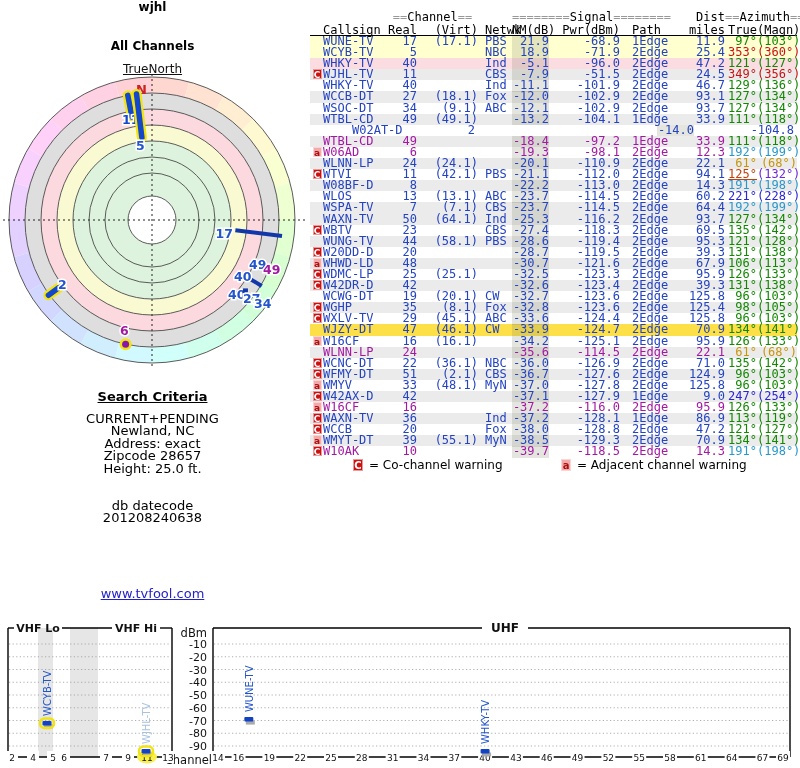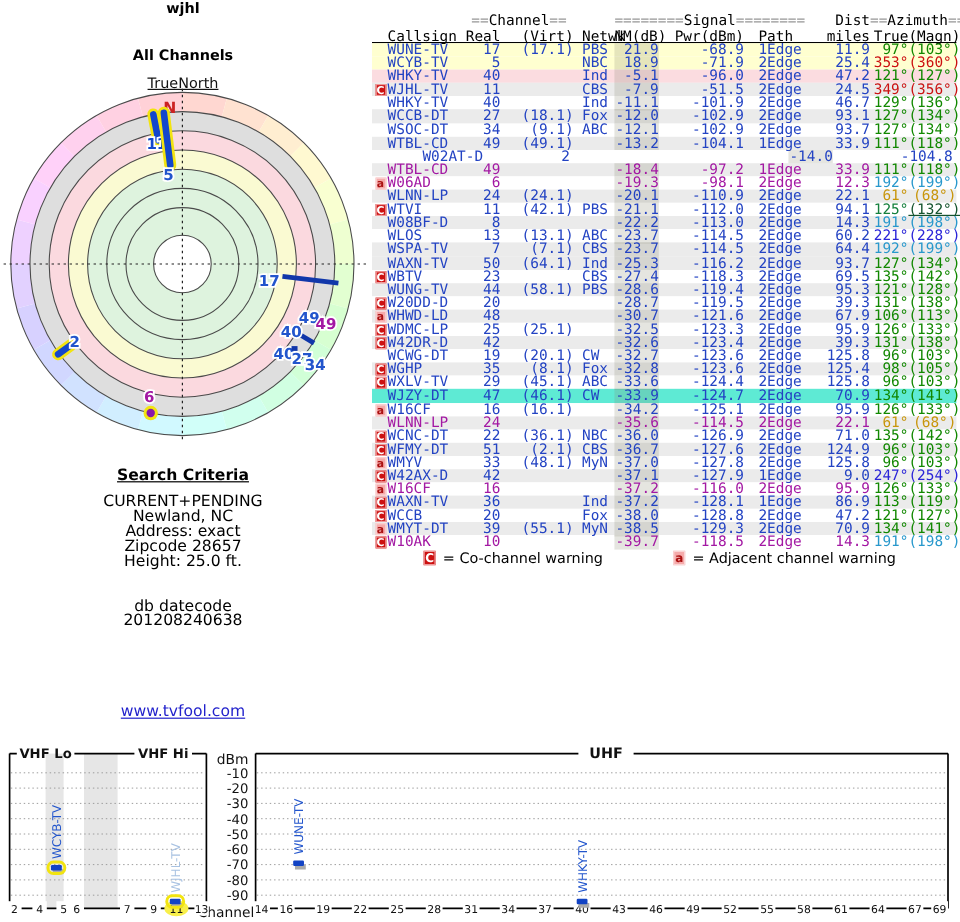--- a/index.html
+++ b/index.html
@@ -304,22 +304,22 @@
     <div class="trow" style="background: rgb(255, 255, 255); color: rgb(35, 67, 195);">
       <div class="cell ca"><span class="mark mark-C">C</span></div>
       <div class="cell la">WTVI</div>
       <div class="cell ra">11</div>
       <div class="cell ra">(42.1)</div>
       <div class="cell la pl7">PBS</div>
       <div class="cell ra nmband">-21.1</div>
       <div class="cell ra">-112.0</div>
       <div class="cell la pl12">2Edge</div>
       <div class="cell ra">94.1</div>
-      <div class="cell ra" style="color: #15803d;">125°</div>
-      <div class="cell ra" style="color: #14532d; text-decoration: underline;">(132°)</div>
+      <div class="cell ra" style="color: #c2410c; text-decoration: underline;">125°</div>
+      <div class="cell ra" style="color: #6d28d9;">(132°)</div>
     </div>
     <div class="trow" style="background: rgb(235, 235, 235); color: rgb(35, 67, 195);">
       <div class="cell ca"></div>
       <div class="cell la">W08BF-D</div>
       <div class="cell ra">8</div>
       <div class="cell ra"></div>
       <div class="cell la pl7"></div>
       <div class="cell ra nmband">-22.2</div>
       <div class="cell ra">-113.0</div>
       <div class="cell la pl12">2Edge</div>
@@ -476,21 +476,21 @@
       <div class="cell ra">29</div>
       <div class="cell ra">(45.1)</div>
       <div class="cell la pl7">ABC</div>
       <div class="cell ra nmband">-33.6</div>
       <div class="cell ra">-124.4</div>
       <div class="cell la pl12">2Edge</div>
       <div class="cell ra">125.8</div>
       <div class="cell ra" style="color: rgb(17, 136, 0);">96°</div>
       <div class="cell ra" style="color: rgb(17, 136, 0);">(103°)</div>
     </div>
-    <div class="trow" style="background: #5eead4; color: rgb(35, 67, 195);">
+    <div class="trow" style="background: #fde047; color: rgb(35, 67, 195);">
       <div class="cell ca"></div>
       <div class="cell la">WJZY-DT</div>
       <div class="cell ra">47</div>
       <div class="cell ra">(46.1)</div>
       <div class="cell la pl7">CW</div>
       <div class="cell ra nmband">-33.9</div>
       <div class="cell ra">-124.7</div>
       <div class="cell la pl12">2Edge</div>
       <div class="cell ra">70.9</div>
       <div class="cell ra" style="color: rgb(17, 136, 0);">134°</div>

